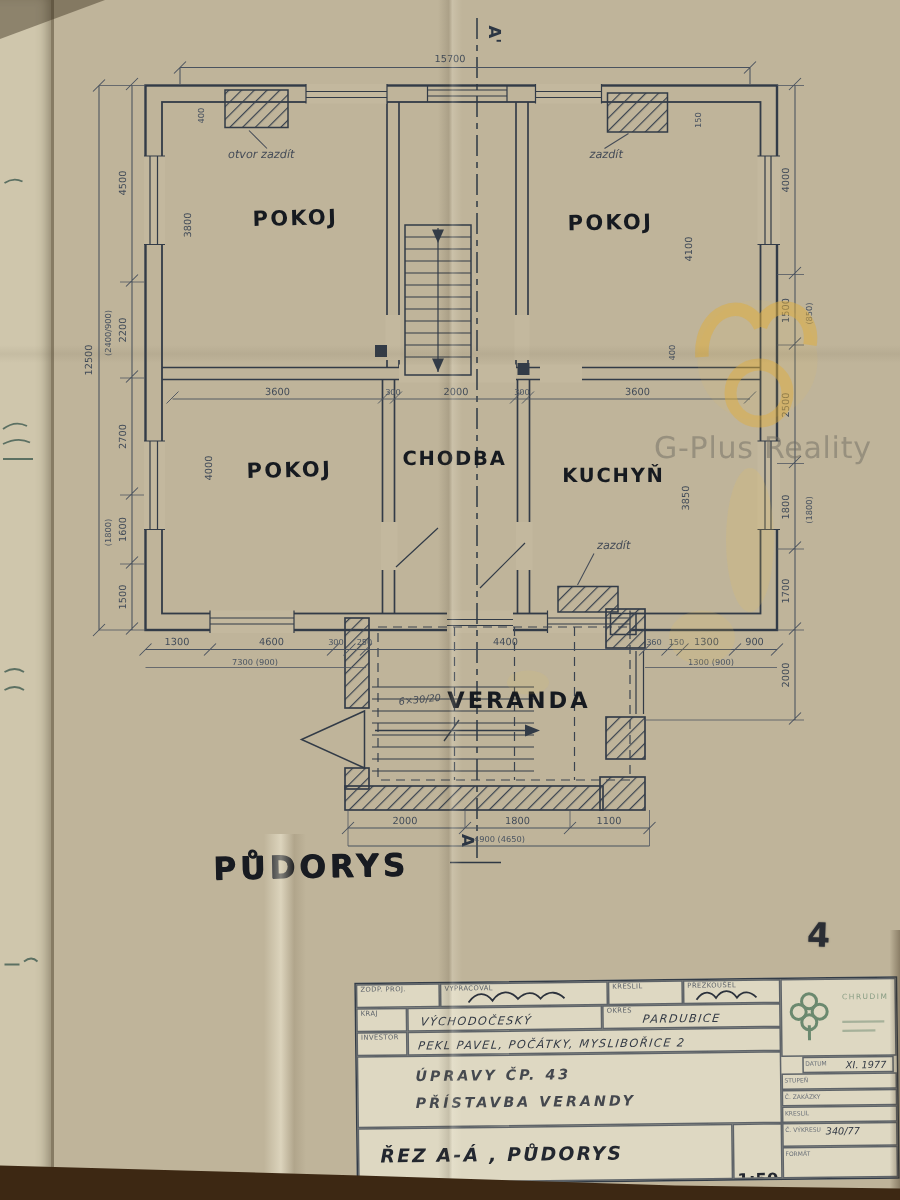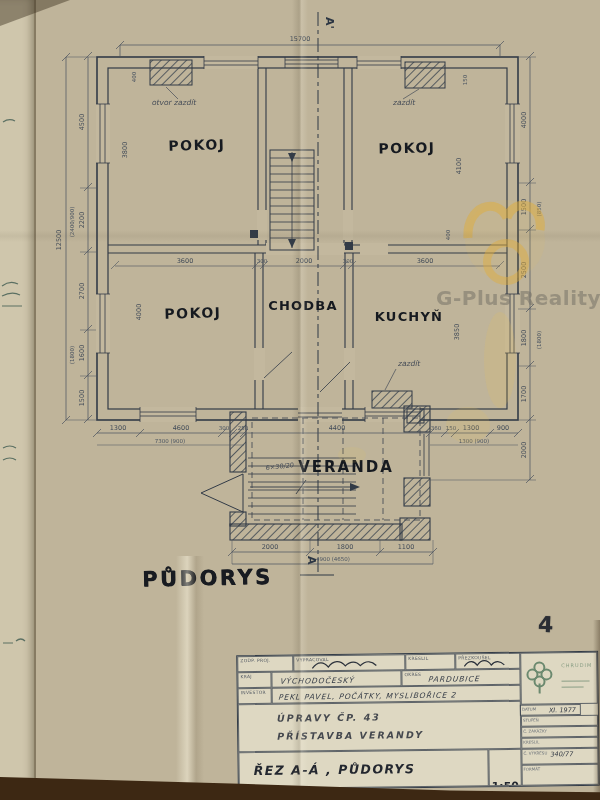--- a/index.html
+++ b/index.html
@@ -18,21 +18,21 @@
   .da{font-size:5.5px;fill:#4a5461;}
   .nt{font-size:7.5px;font-style:italic;fill:#454c57;}
   .rm{font-weight:700;font-size:14px;fill:#161a20;letter-spacing:1.5px;}
   .rm2{font-weight:700;font-size:13px;fill:#161a20;letter-spacing:1.2px;}
   .rmV{font-weight:700;font-size:15px;fill:#161a20;letter-spacing:2px;}
   .sec{font-weight:700;font-size:11px;fill:#2c3643;}
   .caption{left:142px;top:566px;font-size:21px;font-weight:700;letter-spacing:2.5px;
     color:#181b21;transform:rotate(-1.2deg);text-shadow:.4px .4px 0 #181b21;}
   .pagenum{left:538px;top:612px;font-size:22px;font-weight:700;color:#2b2e34;
     transform:rotate(2deg);text-shadow:0 0 1px rgba(43,46,52,.7);}
-  .wmtext{left:436px;top:286px;width:160px;font-size:20px;font-weight:700;
+  .wmtext{left:436px;top:286px;width:160px;font-size:20px;font-weight:400;
     color:rgba(112,107,97,.5);letter-spacing:.5px;white-space:nowrap;}
   .understrip{left:0;top:0;width:34px;height:800px;background:#cfc6ac;
     border-right:2px solid rgba(75,62,40,.55);box-shadow:inset -6px 0 8px -4px rgba(60,50,30,.45);}
   .foldC{left:292px;top:0;width:16px;height:800px;pointer-events:none;
     background:linear-gradient(to right, rgba(0,0,0,0), rgba(70,60,40,.16) 45%, rgba(255,250,235,.18) 60%, rgba(0,0,0,0));}
   .foldL{left:176px;top:556px;width:28px;height:244px;pointer-events:none;
     background:linear-gradient(to right, rgba(0,0,0,0), rgba(255,250,230,.45) 40%, rgba(90,75,50,.14) 72%, rgba(0,0,0,0));}
   .foldH{left:0;top:230px;width:600px;height:12px;pointer-events:none;
     background:linear-gradient(to bottom, rgba(0,0,0,0), rgba(80,70,50,.08), rgba(0,0,0,0));}
   .cornerTL{left:0;top:0;width:70px;height:26px;pointer-events:none;
@@ -316,21 +316,21 @@
           <circle cx="18" cy="14" r="5"></circle>
             <circle cx="11" cy="21" r="5"></circle>
           <circle cx="25" cy="21" r="5"></circle>
             <circle cx="18" cy="28" r="5"></circle>
           <path d="M18,30 V40"></path>
         </g>
         <path d="M40,28 h28 M40,34 h22" stroke="rgba(63,107,79,.35)" stroke-width="1.5" fill="none"></path>
       </svg>
       <span class="stamp-txt">CHRUDIM</span>
     </div>
-    <div class="cell" style="left:282px;top:52px;width:61px;height:11px">
+    <div class="cell" style="left:297px;top:52px;width:61px;height:11px">
       <span class="srow-lbl">DATUM</span>
       <span class="srow-val">XI. 1977</span>
     </div>
     <div class="cell" style="left:283px;top:63px;width:77px;height:11px">
       <span class="srow-lbl">STUPEŇ</span>
       <span class="srow-val"></span>
     </div>
     <div class="cell" style="left:283px;top:74px;width:77px;height:11px">
       <span class="srow-lbl">Č. ZAKÁZKY</span>
       <span class="srow-val"></span>

